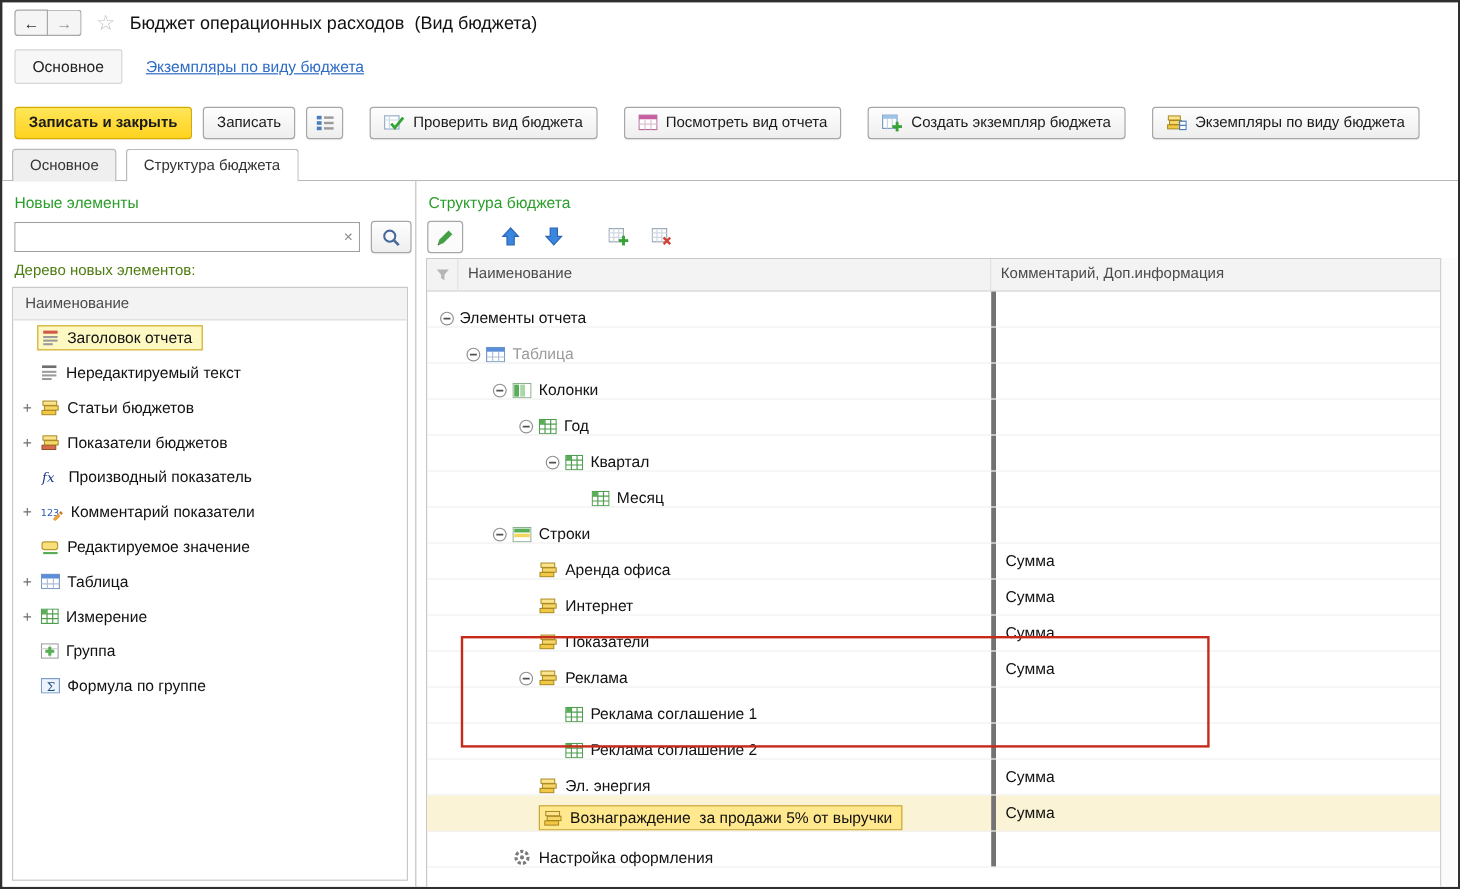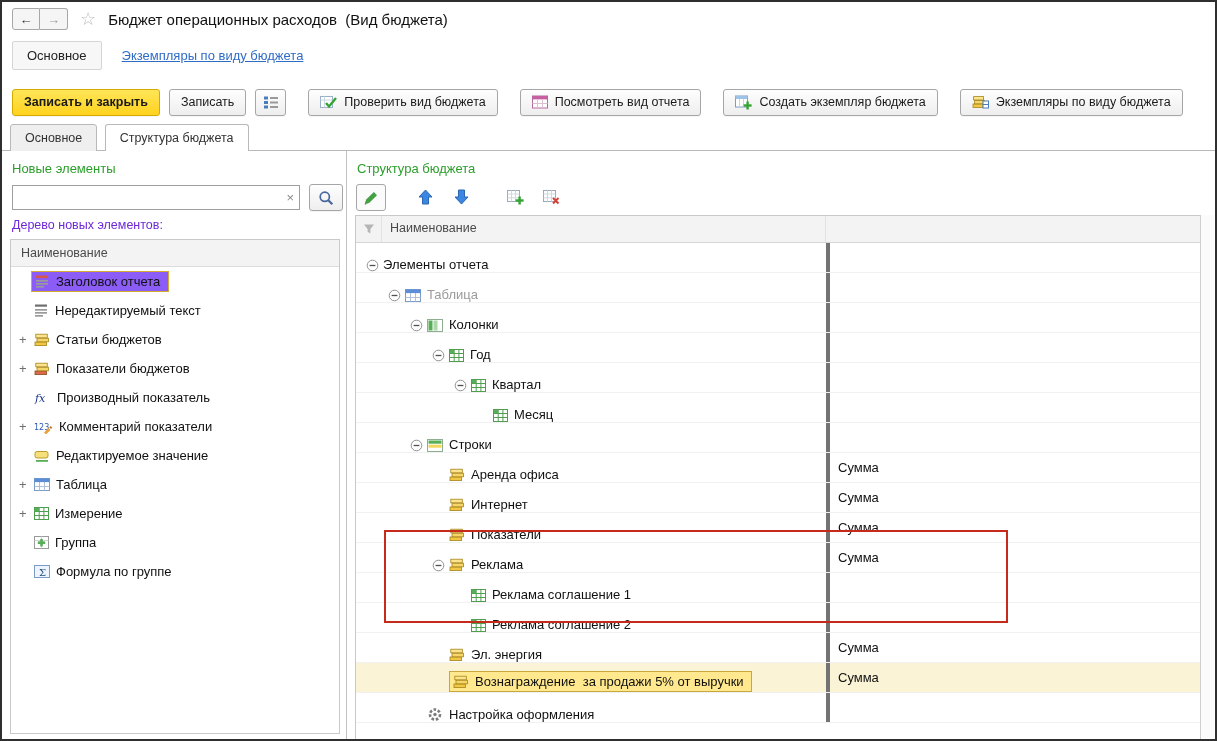--- a/index.html
+++ b/index.html
@@ -40,28 +40,28 @@
   .left-panel .panel-title{position:absolute;top:10px;left:10px;}
   .right-panel .panel-title{position:absolute;top:10px;left:9px;}
 
   
   .searchrow{position:absolute;top:33px;left:10px;display:flex;align-items:center;gap:9px;}
   .searchbox{position:relative;width:288px;height:25px;border:1px solid #9f9f9f;background:#fff;box-sizing:border-box;}
   .searchbox input{position:absolute;inset:0;border:none;outline:none;padding:0 20px 0 6px;font-size:12.5px;font-family:inherit;width:100%;box-sizing:border-box;}
   .searchbox .clear{position:absolute;right:5px;top:3px;color:#8a8a8a;font-size:13px;cursor:pointer;line-height:1.4;}
   .searchbtn{width:34px;height:27px;padding:0;justify-content:center;}
 
-  .tree-label{position:absolute;top:67px;left:10px;font-size:12.5px;color:#6d28d9;}
+  .tree-label{position:absolute;top:67px;left:10px;font-size:12.5px;color:#4d7c0f;}
   .left-tree{position:absolute;top:88px;left:8px;width:330px;bottom:5px;border:1px solid #c9c9c9;background:#fff;overflow:hidden;box-sizing:border-box;}
   .lt-header{height:26px;line-height:26px;background:#f3f3f3;border-bottom:1px solid #dcdcdc;padding-left:10px;font-size:12.5px;color:#4a4a4a;}
   .litem{height:29px;display:flex;align-items:center;padding-left:8px;font-size:13px;color:#111;cursor:default;}
   .litem .expmark{width:15px;font-size:13px;color:#6e6e6e;flex-shrink:0;}
   .icon{display:inline-flex;align-items:center;margin-right:6px;flex-shrink:0;}
   .hlwrap{display:inline-flex;align-items:center;}
-  .litem.selected .hlwrap{background:#8b5cf6;border:1px solid #d3ac2e;padding:2px 8px 2px 3px;margin-left:-3px;}
+  .litem.selected .hlwrap{background:#fef9c3;border:1px solid #d3ac2e;padding:2px 8px 2px 3px;margin-left:-3px;}
   .lbl{white-space:pre;}
 
   
   .rp-toolbar{position:absolute;top:32px;left:8px;height:28px;display:flex;align-items:center;}
   .tbtn{height:27px;min-width:30px;display:inline-flex;align-items:center;justify-content:center;border:1px solid #a6a6a6;border-radius:3px;background:#fbfbfb;margin-right:6px;cursor:pointer;padding:0;}
   .tbtn.flat{border-color:transparent;background:transparent;}
   .tspace{width:18px;}
 
   
   .rtable{position:absolute;top:64px;left:7px;right:14px;bottom:0;border:1px solid #c9c9c9;border-bottom:none;background:#fff;box-sizing:border-box;}
@@ -398,20 +398,21 @@
       <div class="rtable">
         <div class="rt-header">
           <span class="c0">
               <span class="bicon">
                 <svg width="12" height="12">
                   <path d="M1,1.5 H11 L7.4,6 V10.5 L4.6,8.8 V6 Z" fill="#b5b5b5"></path>
                 </svg>
               </span>
             </span>
           <span class="c1">Наименование</span>
+          <span class="c2">Комментарий, Доп.информация</span>
         </div>
         <div id="tree-body">
             <div class="trow">
               <span class="name" style="padding-left:10px">
                 <span class="expander">
                   <svg width="13" height="13">
                     <circle cx="6.5" cy="6.5" r="5.3" fill="#fff" stroke="#909090"></circle>
                     <line x1="3.6" y1="6.5" x2="9.4" y2="6.5" stroke="#505050" stroke-width="1.3"></line>
                   </svg>
                 </span>

